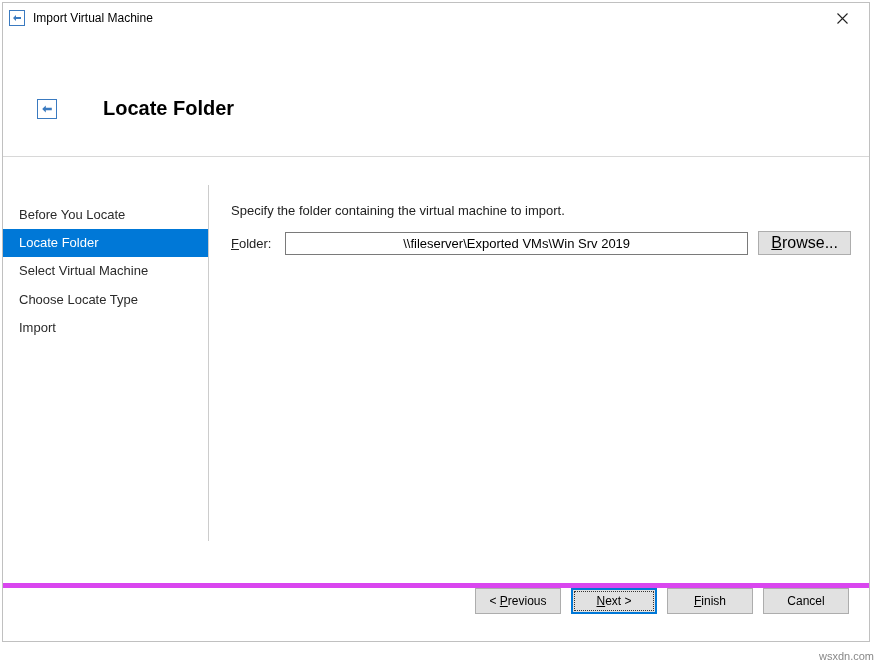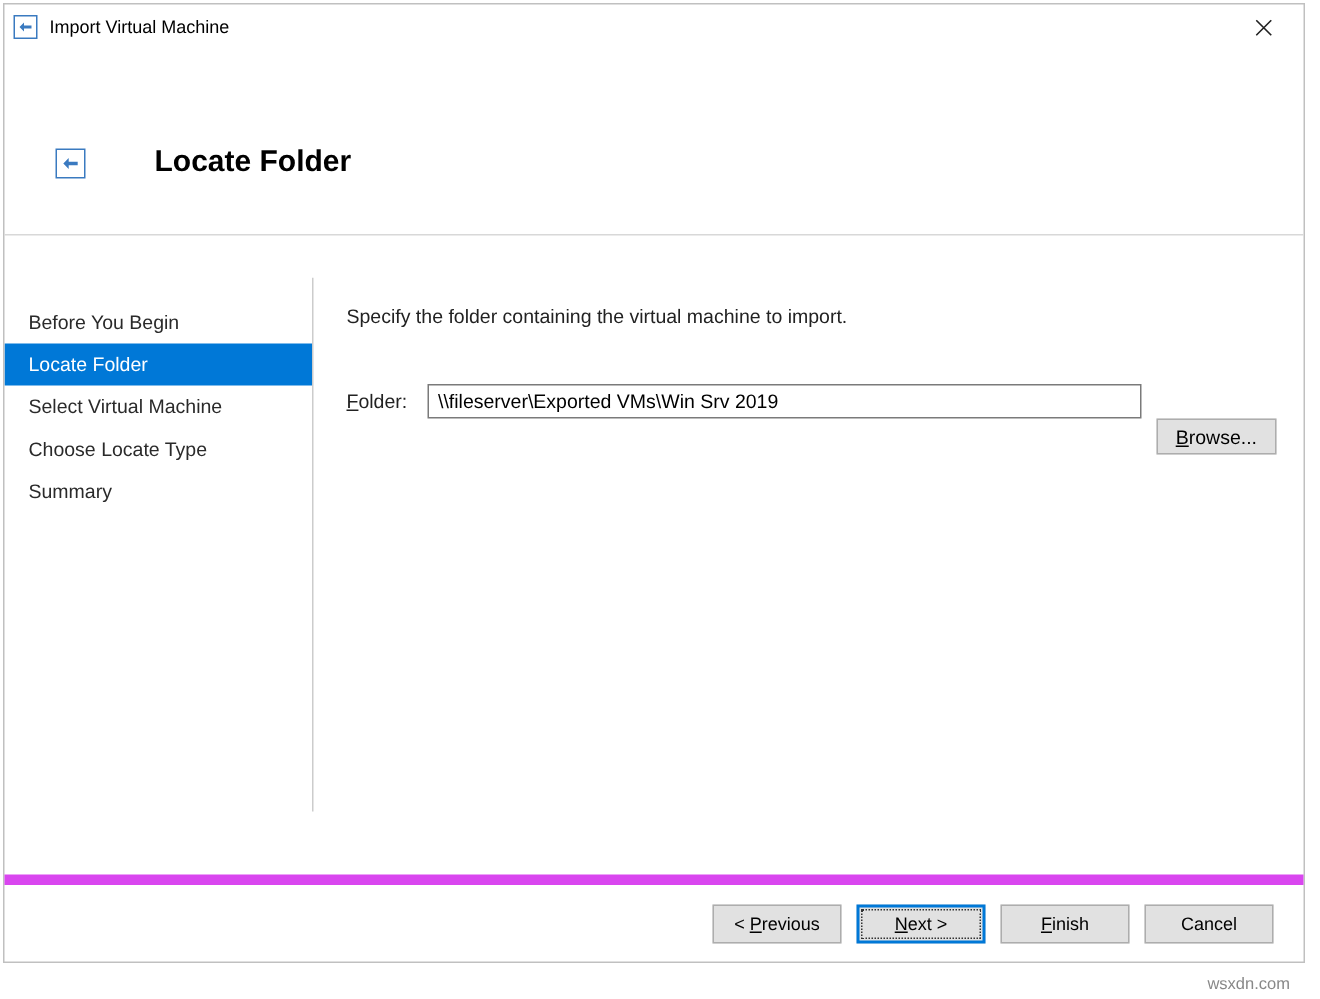--- a/index.html
+++ b/index.html
@@ -108,37 +108,36 @@
     .folder-label {
       min-width: 44px;
     }
     .folder-input {
       flex: 1;
       height: 23px;
       border: 1px solid #7a7a7a;
       padding: 2px 6px;
       font-family: inherit;
       font-size: 13px;
+      text-align: center;
     }
     .browse-btn {
       height: 24px;
       padding: 0 12px;
       border: 1px solid #adadad;
       background: #e1e1e1;
       font-family: inherit;
-      font-size: 13px;
+      font-size: 16px;
       cursor: pointer;
       min-width: 80px;
-      margin-top: 48px;
     }
     .footer {
       height: 58px;
-      border-top: 7px solid #d946ef;
-      display: flex;
-      align-items: center;
+      border-top: 5px solid #d946ef;
+      display: flex;
       justify-content: flex-end;
       padding: 0 20px;
       gap: 10px;
     }
     .footer button {
       height: 26px;
       min-width: 86px;
       padding: 0 12px;
       border: 1px solid #adadad;
       background: #e1e1e1;
@@ -152,21 +151,21 @@
       outline-offset: -4px;
     }
     .footer button:disabled {
       color: #000000;
       cursor: default;
     }
     .underline-char { text-decoration: underline; }
     .watermark {
       position: absolute;
       bottom: 4px;
-      right: 20px;
+      right: 6px;
       font-size: 11px;
       color: #888;
       font-family: Arial, sans-serif;
     }
   </style>
 </head>
 <body>
 
 <div class="window">
   <div class="titlebar">
@@ -188,25 +187,25 @@
       <svg width="12" height="12" viewBox="0 0 10 10">
           <path d="M1 5 L4 2 L4 4 L9 4 L9 6 L4 6 L4 8 Z" fill="#3a7ac0"></path>
         </svg>
     </div>
     <div class="header-title">Locate Folder</div>
   </div>
 
   <div class="body">
     <div class="sidebar">
       <div class="sidebar-inner">
-        <div class="step">Before You Begin</div>
+        <div class="step">Before You Locate</div>
         <div class="step active">Locate Folder</div>
         <div class="step">Select Virtual Machine</div>
         <div class="step">Choose Locate Type</div>
-        <div class="step">Summary</div>
+        <div class="step">Import</div>
       </div>
     </div>
 
     <div class="content">
       <div class="instruction">Specify the folder containing the virtual machine to import.</div>
       <div class="folder-row">
         <span class="folder-label"><span class="underline-char">F</span>older:</span>
         <input type="text" class="folder-input" value="\\fileserver\Exported VMs\Win Srv 2019" style="">
         <button class="browse-btn"><span class="underline-char">B</span>rowse...</button>
       </div>

